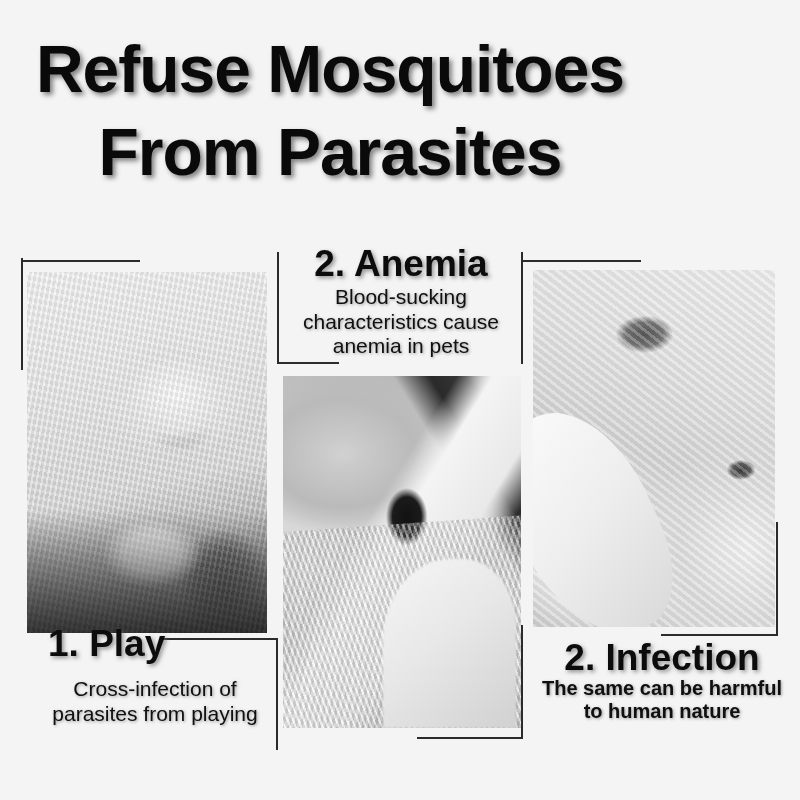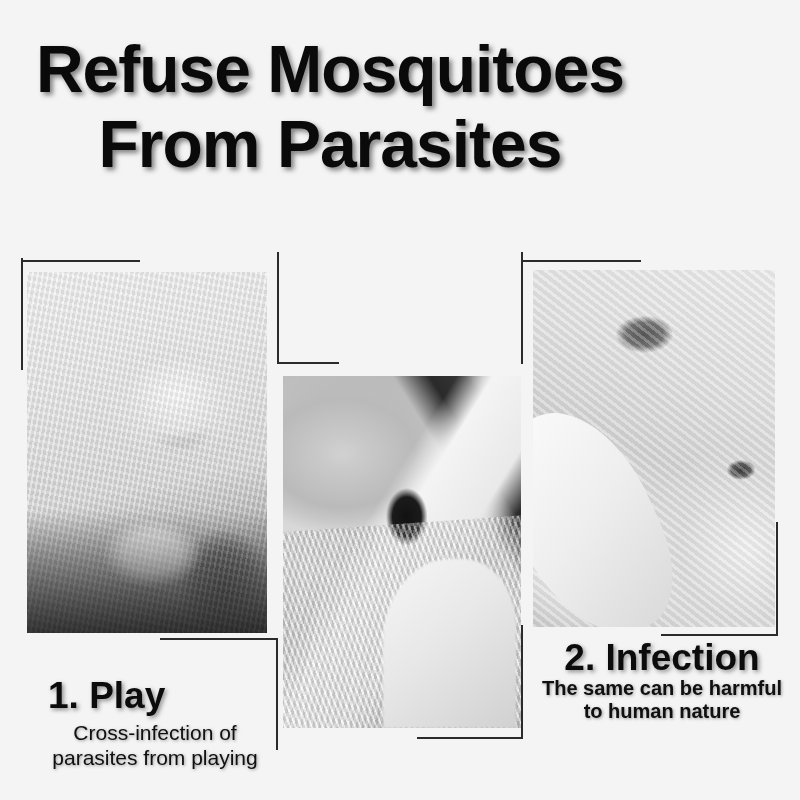--- a/index.html
+++ b/index.html
@@ -32,21 +32,21 @@
   .title-line {
     display: block;
     font-family: "Liberation Sans", sans-serif;
     font-weight: 700;
     font-size: 66px;
     letter-spacing: -1px;
     color: #0a0a0a;
     text-shadow: 3px 3px 5px rgba(90,90,90,0.75);
     white-space: nowrap;
   }
-  .title-line.second { margin-top: 12px; }
+  .title-line.second { margin-top: 20px; }
 
   
   .photo {
     position: absolute;
     overflow: hidden;
     background: #cfcfcf;
     filter: grayscale(100%) contrast(102%);
   }
 
   .photo .scene { position: absolute; inset: 0; }
@@ -150,23 +150,23 @@
     color: #101010;
     text-shadow: 1px 1px 3px rgba(120,120,120,0.7);
     line-height: 1.16;
     white-space: pre-line;
   }
 
   #cap-anemia { left: 270px; top: 244px; width: 262px; text-align: center; }
   #cap-anemia .cap-heading { font-size: 37px; }
   #cap-anemia .cap-body { margin-top: 2px; }
 
-  #cap-play { left: 30px; top: 676px; width: 250px; text-align: center; }
+  #cap-play { left: 30px; top: 624px; width: 250px; text-align: center; }
   #cap-play .cap-heading { font-size: 37px; text-align: left; padding-left: 18px; }
-  #cap-play .cap-body { margin-top: 6px; }
+  #cap-play .cap-body { margin-top: 14px; }
 
   #cap-infection { left: 528px; top: 638px; width: 268px; text-align: center; }
   #cap-infection .cap-heading { font-size: 37px; }
   #cap-infection .cap-body { margin-top: 0px; font-size: 20px; font-weight: bold; }
 </style>
 </head>
 <body>
 
 <div id="poster">
 
@@ -198,20 +198,26 @@
   <div class="photo" id="photo-infection">
     <div class="scene"></div>
   </div>
 
   <div class="rule v" style="left:521px; top:252px; height:112px;"></div>
   <div class="rule h" style="left:521px; top:260px; width:120px;"></div>
 
   <div class="rule h" style="left:661px; top:634px; width:117px;"></div>
   <div class="rule v" style="left:776px; top:522px; height:112px;"></div>
 
+  <div class="caption" id="cap-anemia">
+    <div class="cap-heading">2. Anemia</div>
+    <div class="cap-body">Blood-sucking
+characteristics cause
+anemia in pets</div>
+  </div>
 
   <div class="caption" id="cap-play">
     <div class="cap-heading">1. Play</div>
     <div class="cap-body">Cross-infection of
 parasites from playing</div>
   </div>
 
   <div class="caption" id="cap-infection">
     <div class="cap-heading">2. Infection</div>
     <div class="cap-body">The same can be harmful

